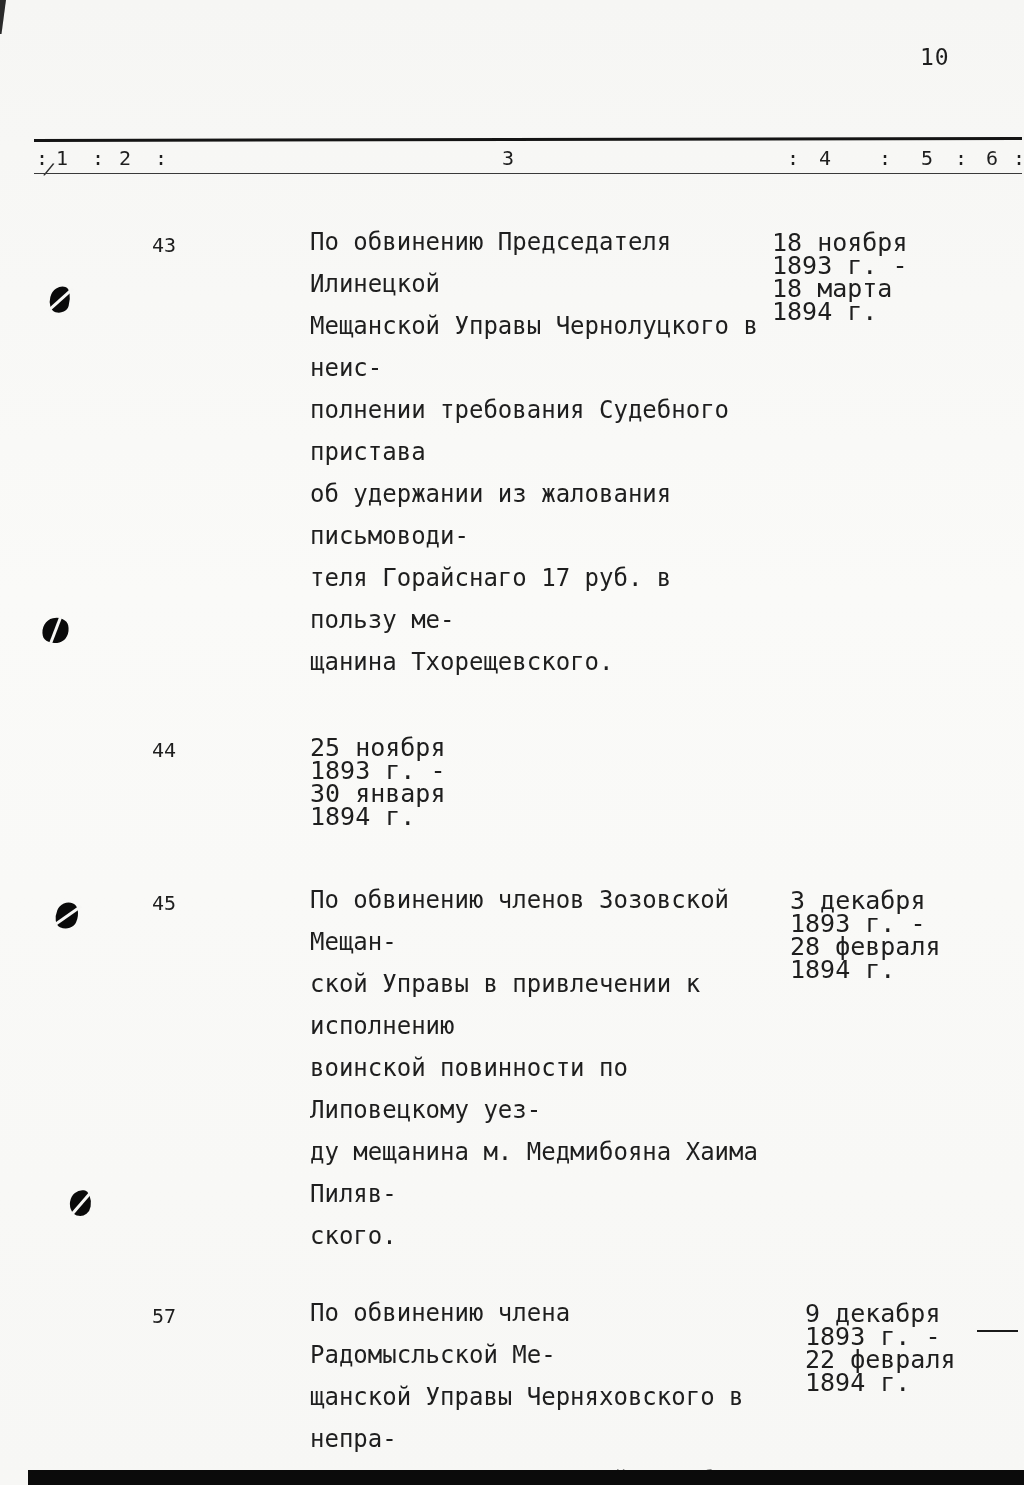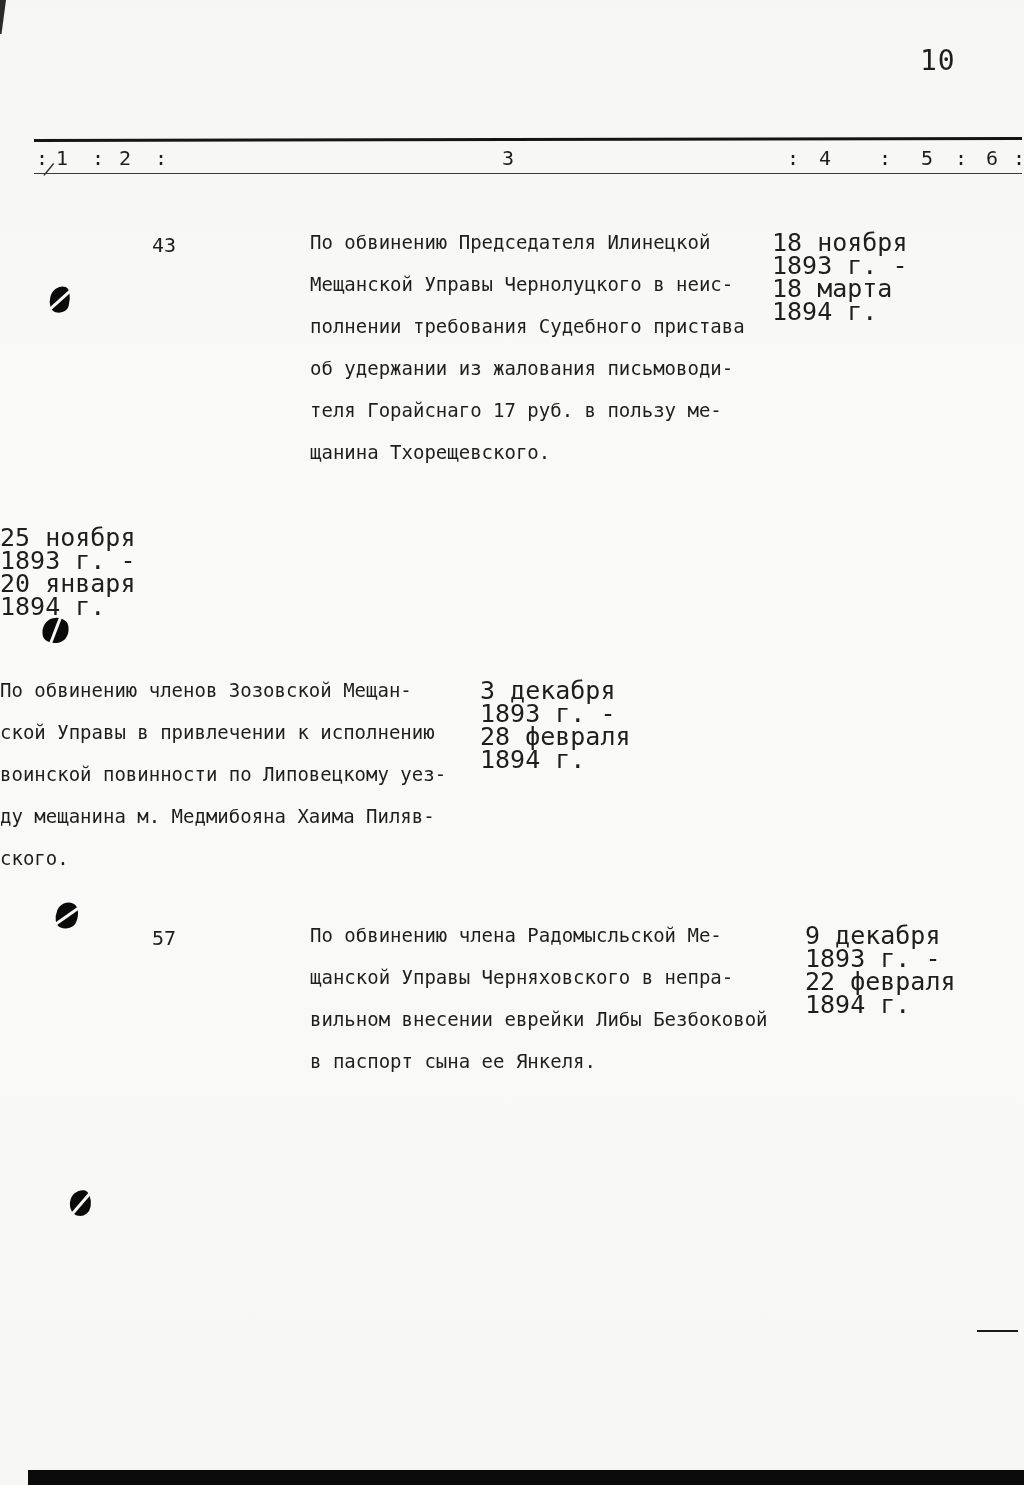--- a/index.html
+++ b/index.html
@@ -3,40 +3,40 @@
 <meta charset="utf-8">
 <style>
   html,body{margin:0;padding:0;}
   body{
     width:1024px;height:1485px;position:relative;overflow:hidden;
     background:linear-gradient(180deg,#f6f6f4 0%,#fafaf8 40%,#f7f7f5 100%);
     font-family:"DejaVu Sans Mono","Liberation Mono",monospace;
     color:#1e1e1e;
   }
   
-  .page-number{position:absolute;top:44px;left:920px;font-size:28px;letter-spacing:1px;}
+  .page-number{position:absolute;top:44px;left:920px;font-size:23px;letter-spacing:1px;}
   
   .corner-mark{position:absolute;left:0;top:0;width:6px;height:34px;background:#2a2a2a;
     clip-path:polygon(0 0,100% 0,25% 100%,0 100%);}
   
   .rule-top{position:absolute;top:138px;left:34px;right:2px;height:3px;background:#141414;transform:rotate(-0.12deg);}
   .rule-mid{position:absolute;top:173px;left:34px;right:2px;height:1px;background:#3a3a3a;}
   
   .header-row{position:absolute;top:146px;left:0;width:1024px;height:26px;font-size:20px;}
   .hc{position:absolute;top:0;}
   .hc0{left:36px}.hc1{left:56px}.hc2{left:92px}.hc3{left:119px}.hc4{left:155px}
   .hc5{left:502px}.hc6{left:787px}.hc7{left:819px}.hc8{left:879px}.hc9{left:921px}
   .hc10{left:955px}.hc11{left:986px}.hc12{left:1013px}
   .slash{position:absolute;left:44px;top:13px;font-size:17px;transform:rotate(14deg);color:#2c2c2c;}
   
   .content{position:absolute;top:175px;left:0;width:860px;}
   .entry{display:flex;align-items:flex-start;}
   .e0{margin-top:46px}.e1{margin-top:43px}.e2{margin-top:51px}.e3{margin-top:35px}
   .num{width:310px;padding-left:152px;box-sizing:border-box;margin-top:12px;font-size:20px;flex:none;}
-  .desc{width:462px;flex:none;font-size:19px;line-height:42px;white-space:pre-line;}
+  .desc{width:462px;flex:none;font-size:24px;line-height:42px;white-space:pre-line;}
   .dates{width:230px;flex:none;font-size:25px;line-height:23px;padding-top:10px;white-space:pre-line;}
   .e2 .dates{padding-left:18px;}
   .e3 .dates{padding-left:33px;}
   
   .blot{position:absolute;background:#0a0a0a;}
   .blot::after{content:"";position:absolute;left:46%;top:-12%;width:3px;height:124%;
     background:#f7f7f5;transform:rotate(33deg);}
   .blot1{left:50px;top:286px;width:20px;height:27px;border-radius:60% 40% 55% 45%/50% 65% 35% 50%;transform:rotate(15deg);}
   .blot2{left:42px;top:618px;width:27px;height:25px;border-radius:50% 50% 45% 55%/60% 40% 60% 40%;transform:rotate(-12deg);}
   .blot3{left:56px;top:902px;width:22px;height:27px;border-radius:55% 45% 60% 40%/45% 60% 40% 55%;transform:rotate(22deg);}
@@ -85,27 +85,29 @@
 об удержании из жалования письмоводи-
 теля Горайснаго 17 руб. в пользу ме-
 щанина Тхорещевского.</div>
       <div class="dates">18 ноября
 1893 г. -
 18 марта
 1894 г.</div>
     </section>
 
     <section class="entry e1">
+      <div class="num">44</div>
       <div class="dates">25 ноября
 1893 г. -
-20 января
+30 января
 1894 г.</div>
     </section>
 
     <section class="entry e2">
+      <div class="num">45</div>
       <div class="desc">По обвинению членов Зозовской Мещан-
 ской Управы в привлечении к исполнению
 воинской повинности по Липовецкому уез-
 ду мещанина м. Медмибояна Хаима Пиляв-
 ского.</div>
       <div class="dates">3 декабря
 1893 г. -
 28 февраля
 1894 г.</div>
     </section>

